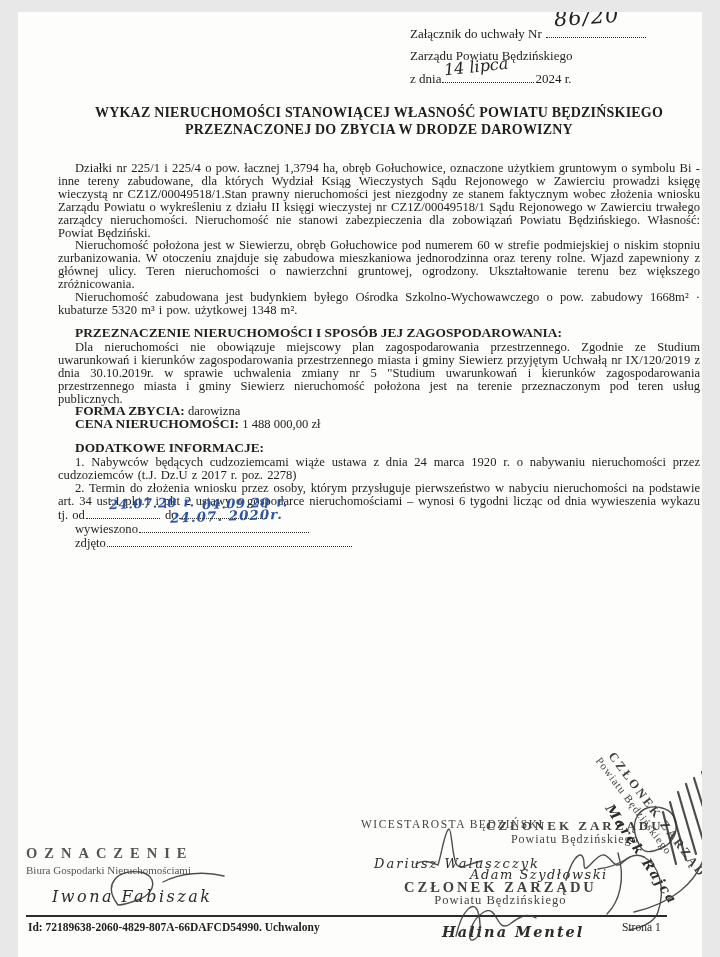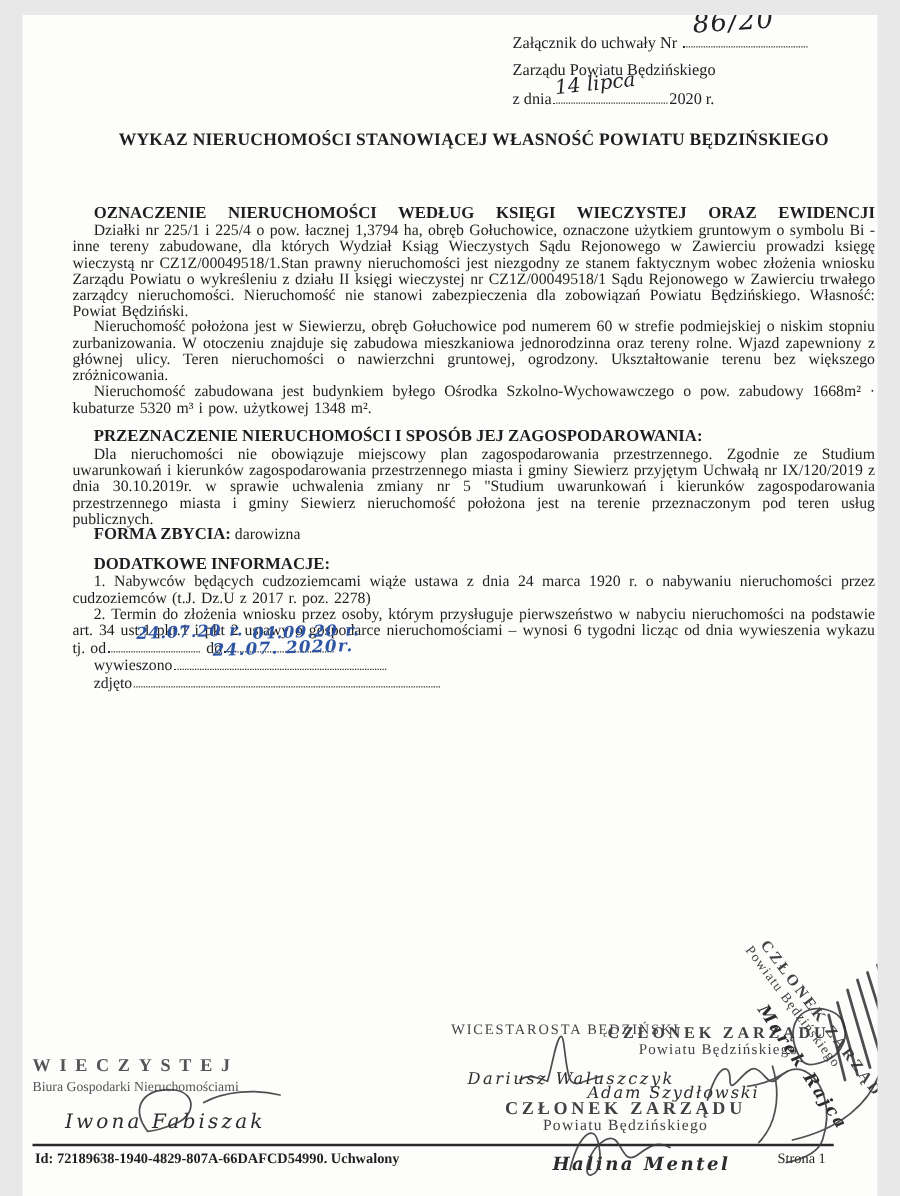--- a/index.html
+++ b/index.html
@@ -51,39 +51,40 @@
   svg.scribbles{position:absolute;left:0;top:0;pointer-events:none;}
 </style>
 </head>
 <body>
 
 <div class="page">
 
   <div class="annex">
     <div class="row"><span>Załącznik do uchwały Nr</span> <span class="dots w100"><span class="hand hand-nr">86/20</span></span></div>
     <div class="row">Zarządu Powiatu Będzińskiego</div>
-    <div class="row"><span>z dnia</span><span class="dots w92"><span class="hand hand-day">14 lipca</span></span><span>2020 r.</span></div>
+    <div class="row"><span>z dnia</span><span class="dots w92"><span class="hand hand-day">14 lipca</span></span><span>2024 r.</span></div>
   </div>
 
   <div class="title">
     <div>WYKAZ NIERUCHOMOŚCI STANOWIĄCEJ WŁASNOŚĆ POWIATU BĘDZIŃSKIEGO</div>
+    <div>PRZEZNACZONEJ DO ZBYCIA W DRODZE DAROWIZNY</div>
   </div>
 
   <div class="flow">
 
-    <div class="h h-just">OZNACZENIE NIERUCHOMOŚCI WEDŁUG KSIĘGI WIECZYSTEJ ORAZ EWIDENCJI</div>
     <p class="body mt9">Działki nr 225/1 i 225/4 o pow. łacznej 1,3794 ha, obręb Gołuchowice, oznaczone użytkiem gruntowym o symbolu Bi - inne tereny zabudowane, dla których Wydział Ksiąg Wieczystych Sądu Rejonowego w Zawierciu prowadzi księgę wieczystą nr CZ1Z/00049518/1.Stan prawny nieruchomości jest niezgodny ze stanem faktycznym wobec złożenia wniosku Zarządu Powiatu o wykreśleniu z działu II księgi wieczystej nr CZ1Z/00049518/1 Sądu Rejonowego w Zawierciu trwałego zarządcy nieruchomości. Nieruchomość nie stanowi zabezpieczenia dla zobowiązań Powiatu Będzińskiego. Własność: Powiat Będziński.</p>
 
     <p class="body mt6">Nieruchomość położona jest w Siewierzu, obręb Gołuchowice pod numerem 60 w strefie podmiejskiej o niskim stopniu zurbanizowania. W otoczeniu znajduje się zabudowa mieszkaniowa jednorodzinna oraz tereny rolne. Wjazd zapewniony z głównej ulicy. Teren nieruchomości o nawierzchni gruntowej, ogrodzony. Ukształtowanie terenu bez większego zróżnicowania.</p>
     <p class="body mt8">Nieruchomość zabudowana jest budynkiem byłego Ośrodka Szkolno-Wychowawczego o pow. zabudowy 1668m² · kubaturze 5320 m³ i pow. użytkowej 1348 m².</p>
 
     <div class="h h-ind mt8">PRZEZNACZENIE NIERUCHOMOŚCI I SPOSÓB JEJ ZAGOSPODAROWANIA:</div>
     <p class="body mt6">Dla nieruchomości nie obowiązuje miejscowy plan zagospodarowania przestrzennego. Zgodnie ze Studium uwarunkowań i kierunków zagospodarowania przestrzennego miasta i gminy Siewierz przyjętym  Uchwałą nr IX/120/2019 z dnia 30.10.2019r. w sprawie uchwalenia zmiany nr 5 "Studium uwarunkowań i kierunków zagospodarowania przestrzennego miasta i gminy Siewierz nieruchomość położona jest na terenie przeznaczonym pod teren usług publicznych.</p>
 
     <p class="factline mt10"><span class="inline-b">FORMA ZBYCIA:</span> <span>darowizna</span></p>
+    <p class="factline mt9"><span class="inline-b">CENA NIERUCHOMOŚCI:</span> <span>1 488 000,00 zł</span></p>
 
     <div class="h h-ind mt9">DODATKOWE INFORMACJE:</div>
     <p class="body mt6">1. Nabywców będących cudzoziemcami wiąże ustawa z dnia 24 marca 1920 r. o nabywaniu nieruchomości przez cudzoziemców (t.J. Dz.U z 2017 r. poz. 2278)</p>
     <p class="body mt8"><span>2. Termin do złożenia wniosku przez osoby, którym przysługuje pierwszeństwo w nabyciu nieruchomości na podstawie art. 34 ust.1 pkt.1 i pkt 2 ustawy o gospodarce nieruchomościami – wynosi 6 tygodni licząc od dnia wywieszenia wykazu tj. od</span><span class="dots w74"><span class="hand hand-blue">24.07.20 r.</span></span> <span>do</span><span class="dots w88"><span class="hand hand-blue">04.09.20 r.</span></span></p>
 
     <p class="factline mt9"><span>wywieszono</span><span class="dots w170"><span class="hand hand-blue2">24.07. 2020r.</span></span></p>
     <p class="factline mt14"><span>zdjęto</span><span class="dots w245"></span></p>
   </div>
 
   <div class="abs stamp-sub" style="top:806px;left:343px;font-size:11.5px;letter-spacing:1.5px;">WICESTAROSTA BĘDZIŃSKI</div>
@@ -102,26 +103,26 @@
   </div>
 
   <div class="abs sig-name" style="top:914px;left:424px;font-size:14.5px;font-weight:600;letter-spacing:2px;">Halina Mentel</div>
 
   <div class="abs diag" style="top:738px;left:598px;transform:rotate(53deg);">
     <div class="stamp" style="font-size:12.5px;letter-spacing:2.5px;">CZŁONEK ZARZĄDU</div>
     <div class="stamp-sub" style="font-size:11px;margin-left:-4px;">Powiatu Będzińskiego</div>
   </div>
   <div class="abs sig-name diag" style="top:790px;left:596px;transform:rotate(56deg);font-size:13.5px;font-weight:700;letter-spacing:2px;">Marek Rajca</div>
 
-  <div class="abs" style="top:835px;left:8px;font-size:14.5px;letter-spacing:7px;font-weight:600;color:#545454;">WIECZYSTEJ</div>
+  <div class="abs" style="top:835px;left:8px;font-size:14.5px;letter-spacing:7px;font-weight:600;color:#545454;">OZNACZENIE</div>
   <div class="abs" style="top:852px;left:8px;font-size:11px;color:#545454;">Biura Gospodarki Nieruchomościami</div>
   <div class="abs sig-name" style="top:879px;left:34px;font-size:16px;letter-spacing:2.5px;">Iwona Fabiszak</div>
 
   <div class="footer-line"></div>
-  <div class="abs" style="top:909px;left:10px;font-size:11.5px;font-weight:600;">Id: 72189638-1940-4829-807A-66DAFCD54990. Uchwalony</div>
+  <div class="abs" style="top:909px;left:10px;font-size:11.5px;font-weight:600;">Id: 72189638-2060-4829-807A-66DAFCD54990. Uchwalony</div>
   <div class="abs" style="top:909px;left:604px;font-size:11.5px;">Strona 1</div>
 
   <svg class="scribbles" width="720" height="957" viewBox="0 0 720 957">
     <g fill="none" stroke="#3c3c3c" stroke-width="1.4" stroke-linecap="round" opacity="0.9">
 
       <path d="M398,852 C405,847 412,850 420,853 C424,840 427,818 431,817 C434,817 434,847 439,853 C443,858 452,851 464,849"></path>
 
       <path d="M548,868 C556,840 566,837 566,852 C566,866 578,841 586,843 C594,845 596,858 604,851 C610,845 618,841 626,845"></path>
       <path d="M626,845 C641,853 648,876 640,900 C636,912 621,916 611,918"></path>
       <path d="M600,841 C608,868 601,890 589,902"></path>

